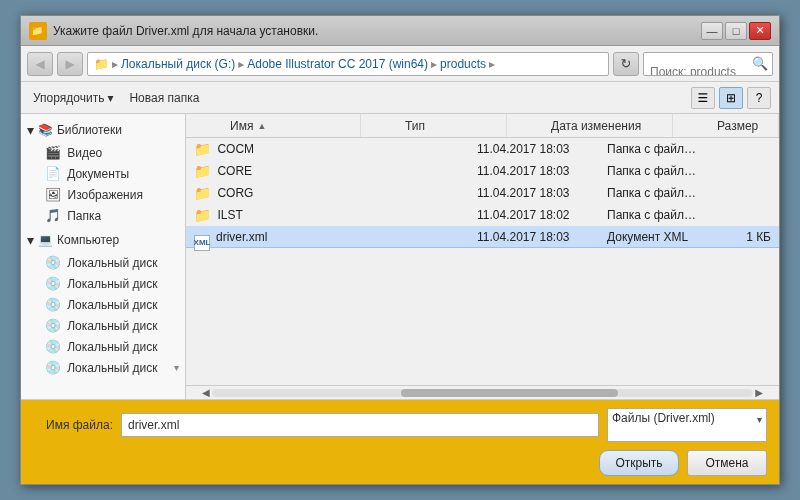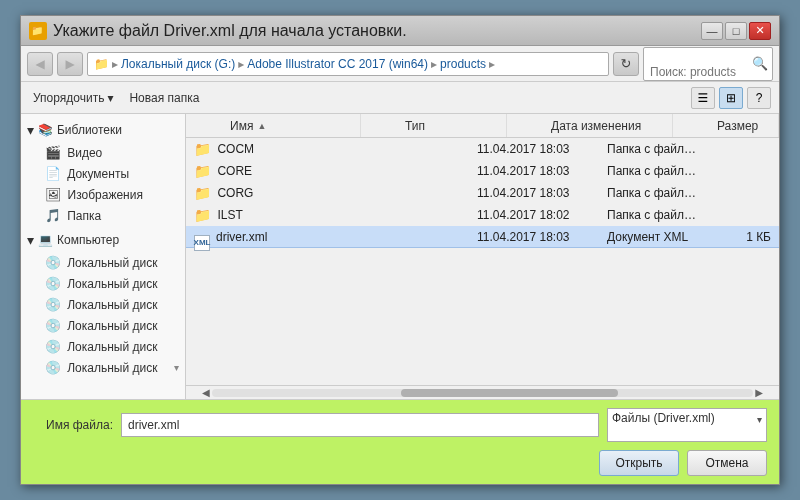--- a/index.html
+++ b/index.html
@@ -42,21 +42,21 @@
       border-radius: 2px;
       display: flex;
       align-items: center;
       justify-content: center;
       font-size: 10px;
       color: white;
       flex-shrink: 0;
     }
     .title-bar-text {
       flex: 1;
-      font-size: 16px;
+      font-size: 12px;
       color: #222;
     }
     .title-bar-buttons {
       display: flex;
       gap: 2px;
     }
     .tb-btn {
       width: 22px;
       height: 18px;
       background: linear-gradient(to bottom, #e8e8e8, #d0d0d0);
@@ -130,21 +130,21 @@
       border-radius: 3px;
       display: flex;
       align-items: center;
       justify-content: center;
       font-size: 13px;
       cursor: pointer;
       color: #444;
     }
     .search-box {
       width: 130px;
-      height: 34px;
+      height: 24px;
       border: 1px solid #aaa;
       background: white;
       padding: 16px 24px 0 6px;
       font-size: 12px;
       border-radius: 2px;
       color: #aaa;
       position: relative;
     }
     .search-container {
       position: relative;
@@ -356,21 +356,21 @@
     .h-scroll-arrow {
       font-size: 10px;
       color: #666;
       cursor: pointer;
       padding: 0 2px;
     }
 
     
     .bottom-area {
       border-top: 1px solid #ccc;
-      background: #bef264;
+      background: #eab308;
       padding: 8px 12px;
       flex-shrink: 0;
     }
     .filename-row {
       display: flex;
       align-items: center;
       gap: 8px;
       margin-bottom: 8px;
     }
     .filename-label {
@@ -417,20 +417,21 @@
       color: #222;
       cursor: pointer;
       border-radius: 3px;
       display: flex;
       align-items: center;
       justify-content: center;
     }
     .action-btn.primary {
       background: linear-gradient(to bottom, #e8f0f8, #c8d8e8);
       border-color: #7aaad0;
+      border-radius: 9px;
     }
   </style>
 </head>
 <body>
 
 <div class="dialog-window">
 
   <div class="title-bar">
     <div class="title-bar-icon">📁</div>
     <span class="title-bar-text">Укажите файл Driver.xml для начала установки.</span>

